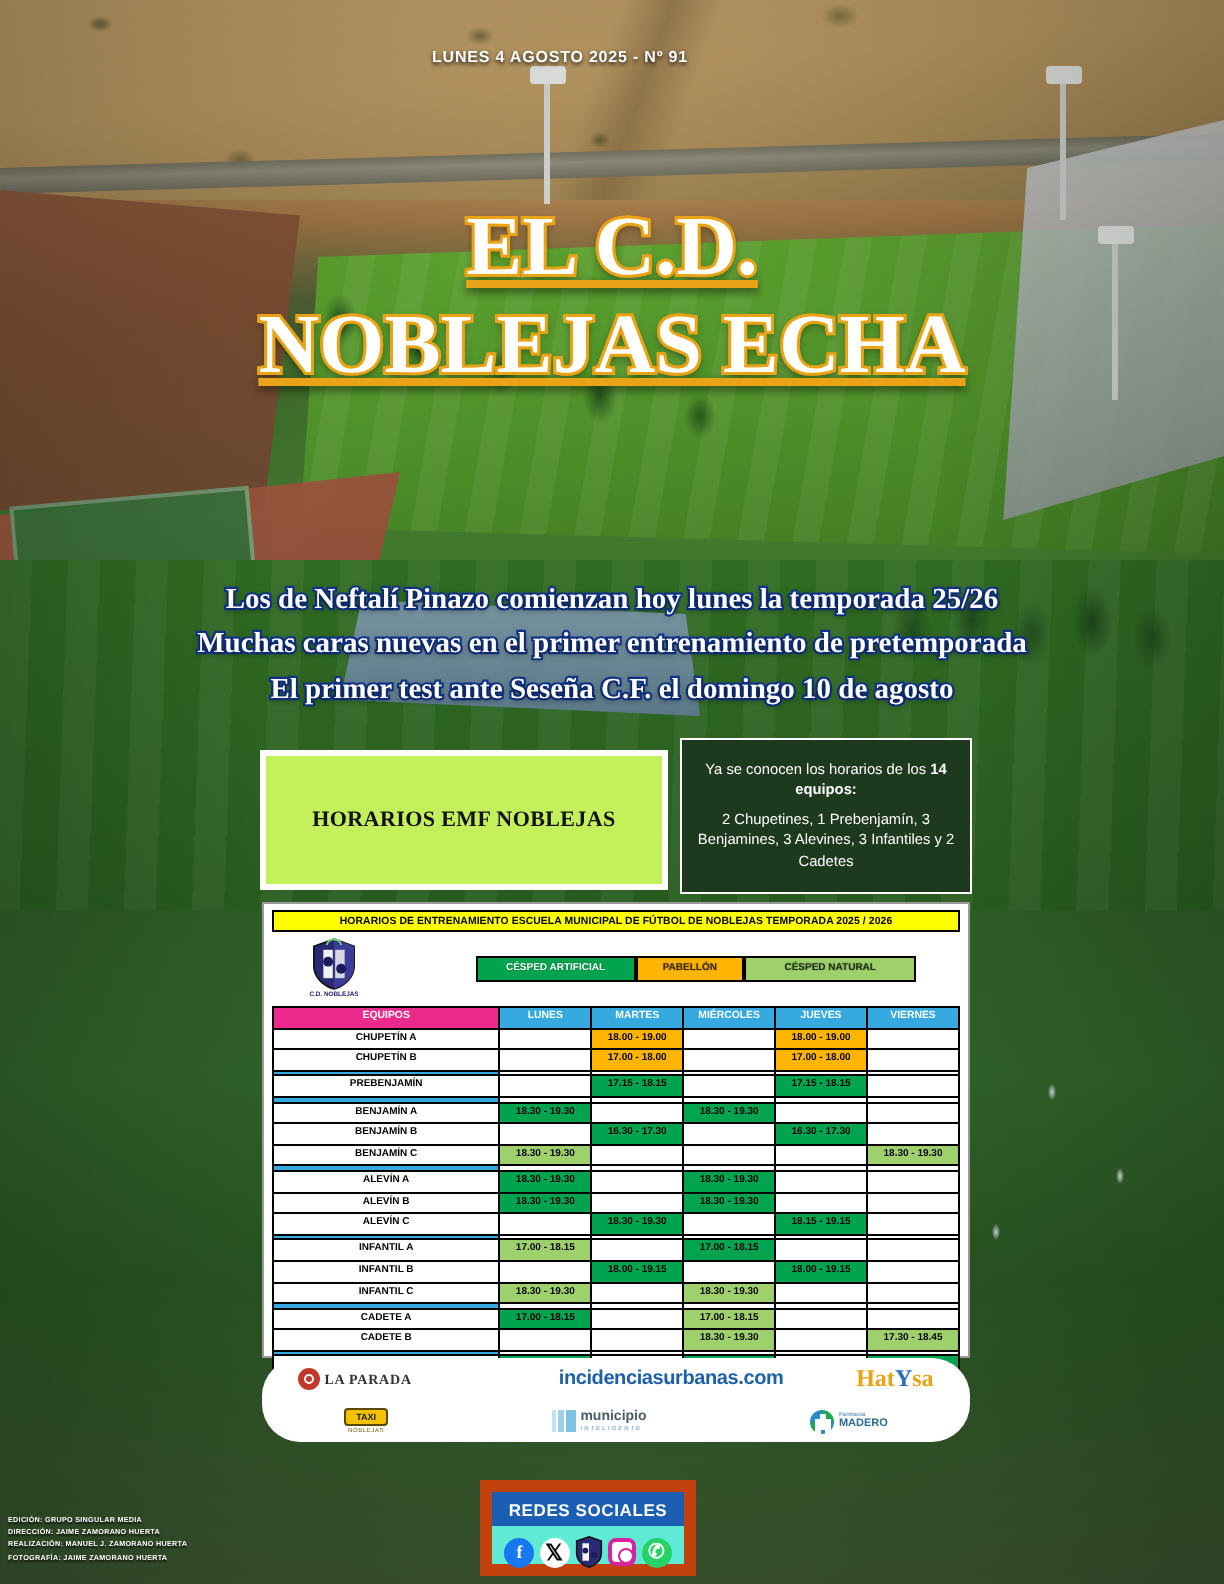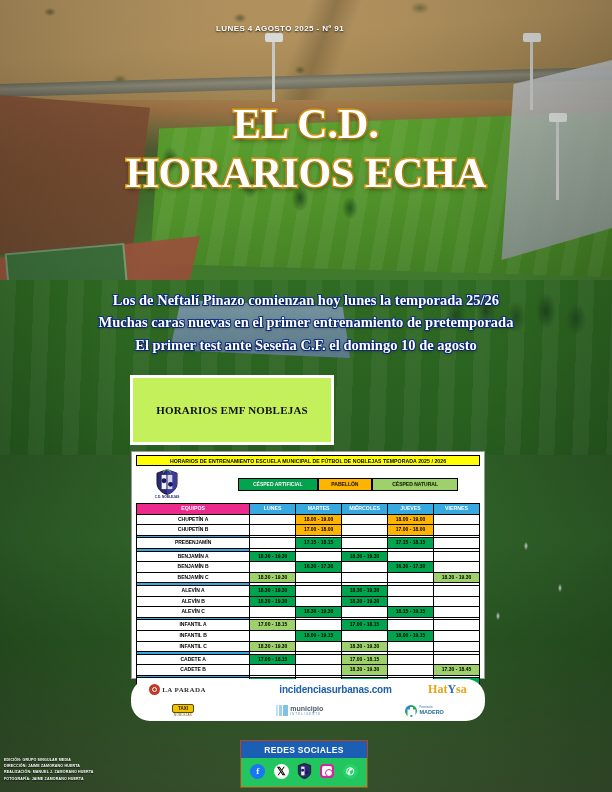--- a/index.html
+++ b/index.html
@@ -155,21 +155,21 @@
 
   
   .headline {
     position:absolute; top:100px; left:0; width:612px; text-align:center;
     font-family:"Liberation Serif", serif; font-weight:bold;
     font-size:42px; line-height:1.16; color:#ffffff;
     -webkit-text-stroke: 3px #e8a317;
     paint-order: stroke fill;
     text-shadow: 0 2px 5px rgba(0,0,0,.55);
   }
-  .headline div { white-space:nowrap; }
+  .headline div { white-space:nowrap;text-decoration:underline; }
 
   
   .subhead {
     position:absolute; top:289px; left:0; width:612px; text-align:center;
     font-family:"Liberation Serif", serif; font-weight:bold;
     font-size:14.5px; line-height:1.55; color:#ffffff;
     -webkit-text-stroke: 2.2px #12368f;
     paint-order: stroke fill;
     text-shadow: 0 1px 3px rgba(0,0,0,.6);
   }
@@ -252,22 +252,22 @@
   .sp-far { display:flex; align-items:center; gap:2px; }
   .sp-far-cross { width:12px; height:12px; border-radius:50%;
      background:conic-gradient(#1fa84f 0 25%, #2e8bc9 0 50%, #1fa84f 0 75%, #2e8bc9 0); position:relative; }
   .sp-far-cross::after{ content:""; position:absolute; left:4.5px; top:2px; width:3px; height:8px; background:#fff;
      box-shadow: -2.5px 2.5px 0 0 #fff, 2.5px 2.5px 0 0 #fff; }
   .sp-far-txt { font-size:5.5px; font-weight:bold; color:#2b6b8f; line-height:1.1; }
   .sp-far-txt i { display:block; font-style:normal; font-size:3px; color:#6fa3bd; }
 
   
   .redes {
-    position:absolute; left:240px; top:740px; width:128px; height:48px;
-    background:#22c55e; border:1px solid #c2410c;
+    position:absolute; left:240px; top:740px; width:108px; height:48px;
+    background:#5eead4; border:6px solid #c2410c;
   }
   .redes-head {
     background:#1b5fb5; color:#fff; text-align:center;
     font-size:8.5px; font-weight:bold; padding:3.5px 0; letter-spacing:.3px;
   }
   .redes-icons { display:flex; align-items:center; justify-content:space-around; height:26px; padding:0 5px; }
   .ic { width:15px; height:15px; border-radius:50%; display:flex; align-items:center; justify-content:center;
         font-size:9px; font-weight:bold; color:#fff; }
   .ic-fb { background:#1877f2; font-family:"Liberation Serif", serif; }
   .ic-x  { background:#ffffff; color:#000; font-size:11px; font-weight:bold; }
@@ -309,33 +309,43 @@
     <div class="bg-mast" style="left:556px; top:120px; height:80px;"></div>
     <div class="bg-mast" style="left:272px; top:40px; height:62px;"></div>
     <div class="bg-vignette"></div>
   </div>
 
   <div class="dateline">LUNES 4 AGOSTO 2025 - Nº 91</div>
 
 
   <div class="headline">
     <div>EL C.D.</div>
-    <div>HORARIOS ECHA</div>
+    <div>NOBLEJAS ECHA</div>
   </div>
 
   <div class="subhead">
     <div>Los de Neftalí Pinazo comienzan hoy lunes la temporada 25/26</div>
     <div>Muchas caras nuevas en el primer entrenamiento de pretemporada</div>
     <div>El primer test ante Seseña C.F. el domingo 10 de agosto</div>
   </div>
 
   <div class="box-horarios">
     <span>HORARIOS EMF NOBLEJAS</span>
   </div>
 
+  <div class="box-equipos">
+    <div>
+      <span>Ya se conocen los horarios de los </span><b>14</b>
+    </div>
+    <div><b>equipos:</b></div>
+    <div style="height:4px"></div>
+    <div>2 Chupetines, 1 Prebenjamín, 3</div>
+    <div>Benjamines, 3 Alevines, 3 Infantiles y 2</div>
+    <div>Cadetes</div>
+  </div>
 
   <div class="sheet">
     <div class="sheet-title">HORARIOS DE ENTRENAMIENTO ESCUELA MUNICIPAL DE FÚTBOL DE NOBLEJAS TEMPORADA 2025 / 2026</div>
 
     <div class="sheet-top">
       <div class="crest">
         <div class="crest-badge">
           <svg viewBox="0 0 40 44" width="26" height="26">
             <path d="M20 1 L37 7 V24 C37 34 28 41 20 43 C12 41 3 34 3 24 V7 Z" fill="#2a2a72" stroke="#111" stroke-width="1.5"></path>
             <path d="M20 1 L37 7 V24 C37 34 28 41 20 43 Z" fill="#3c3c96"></path>

